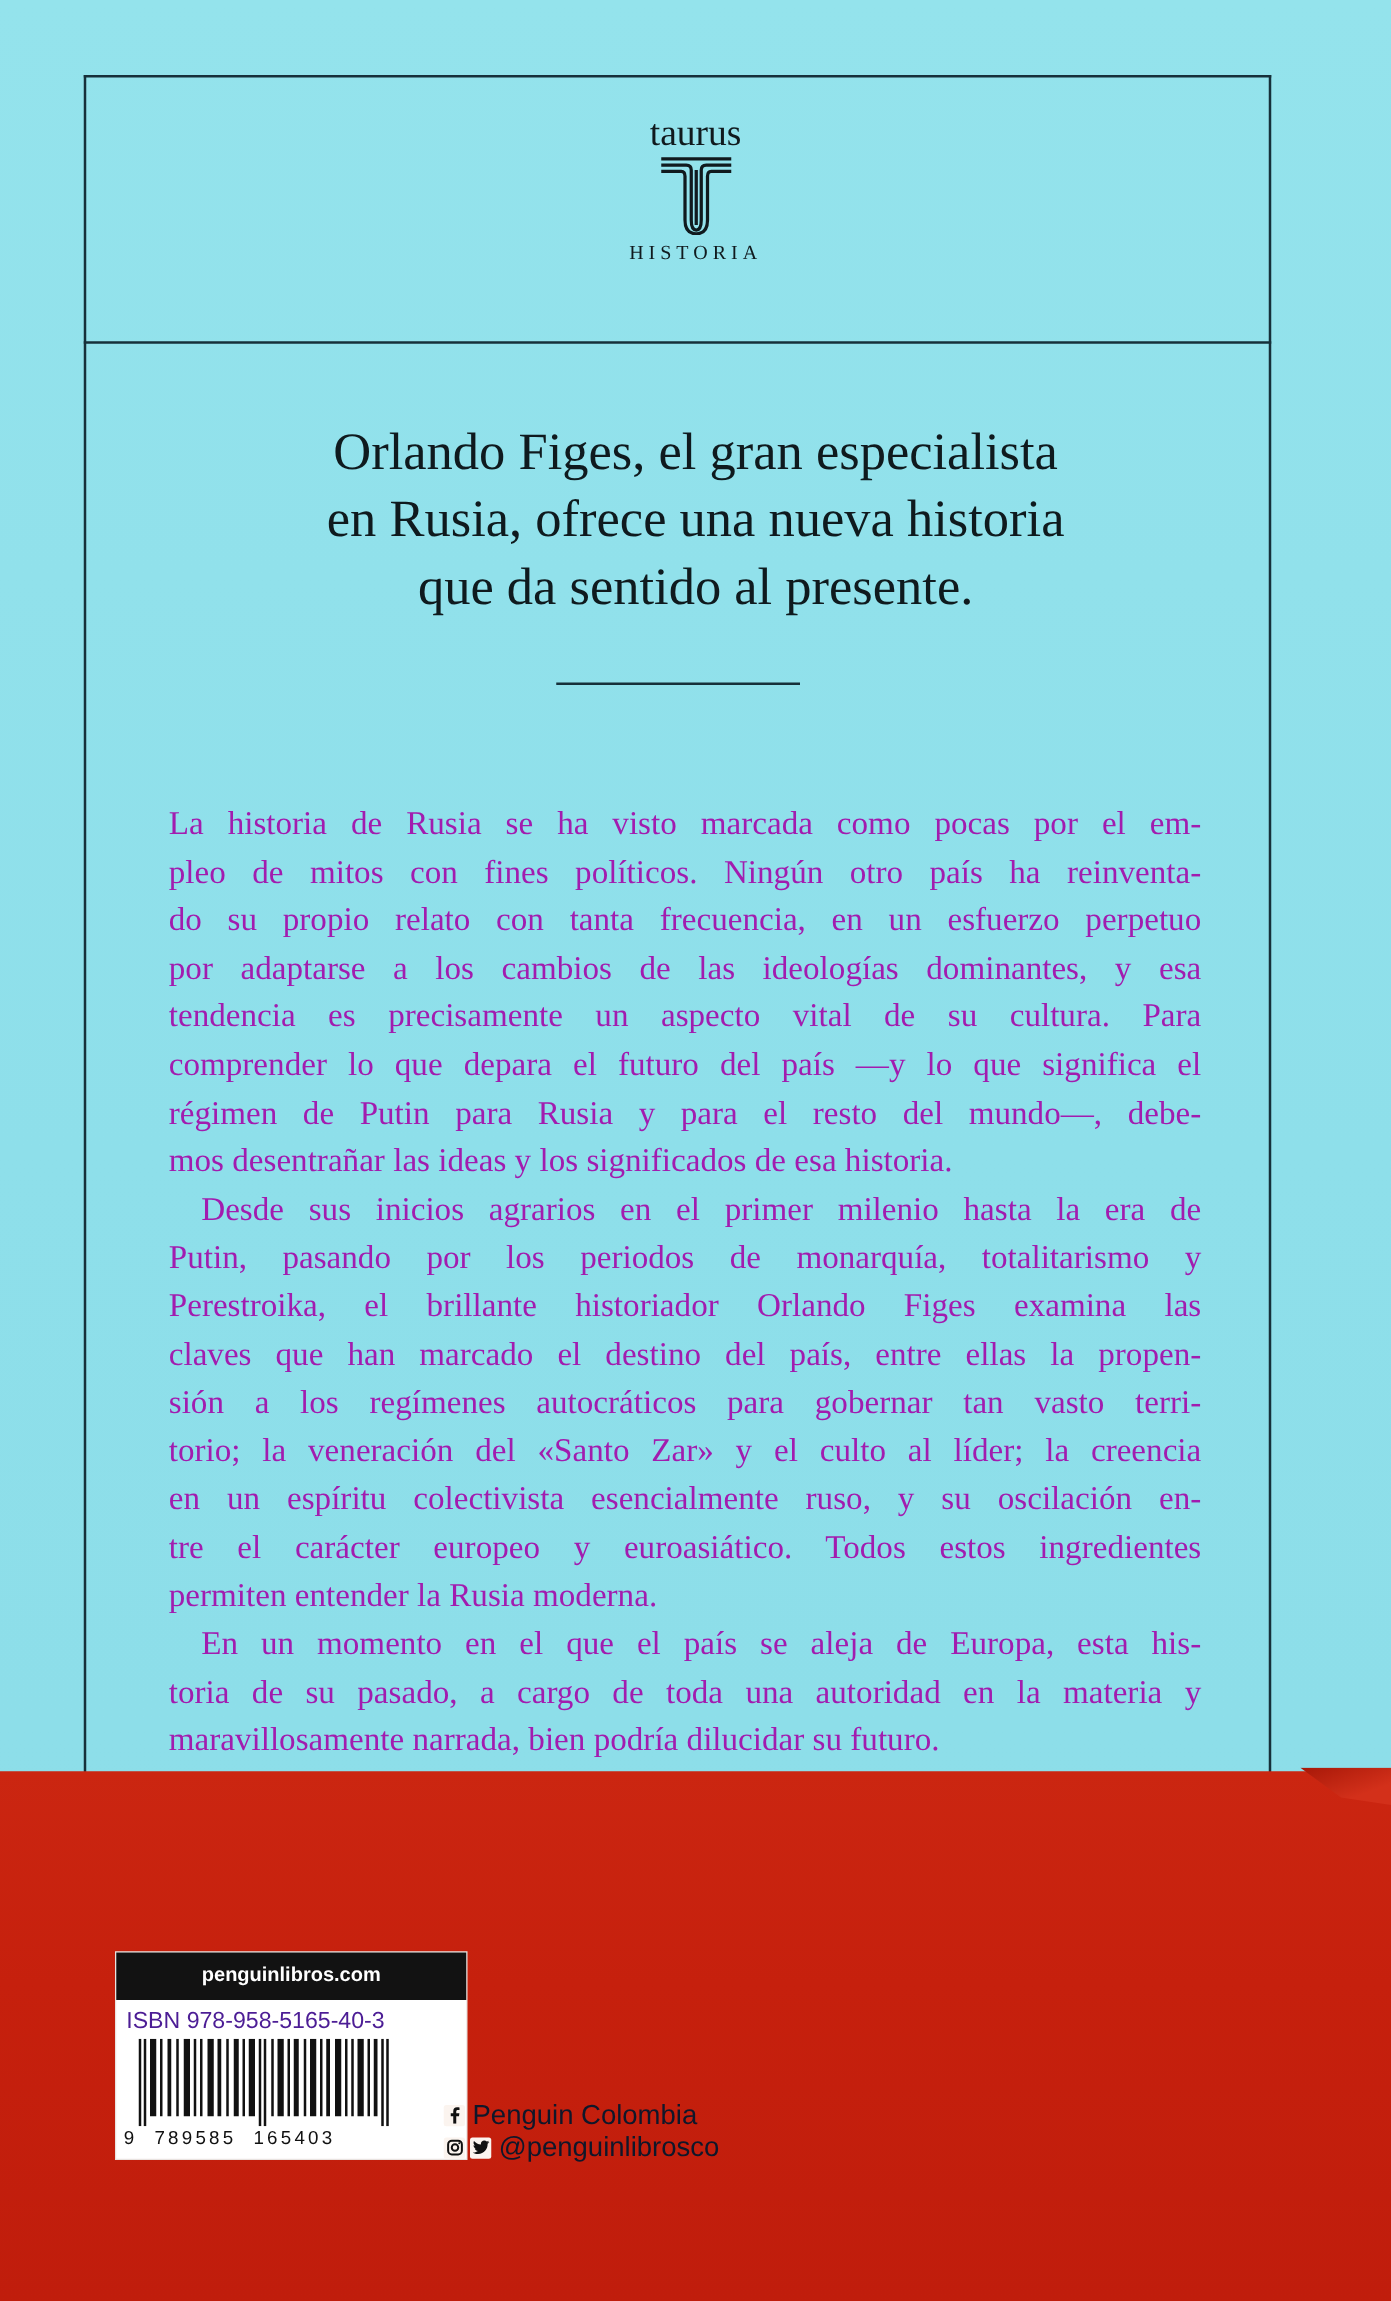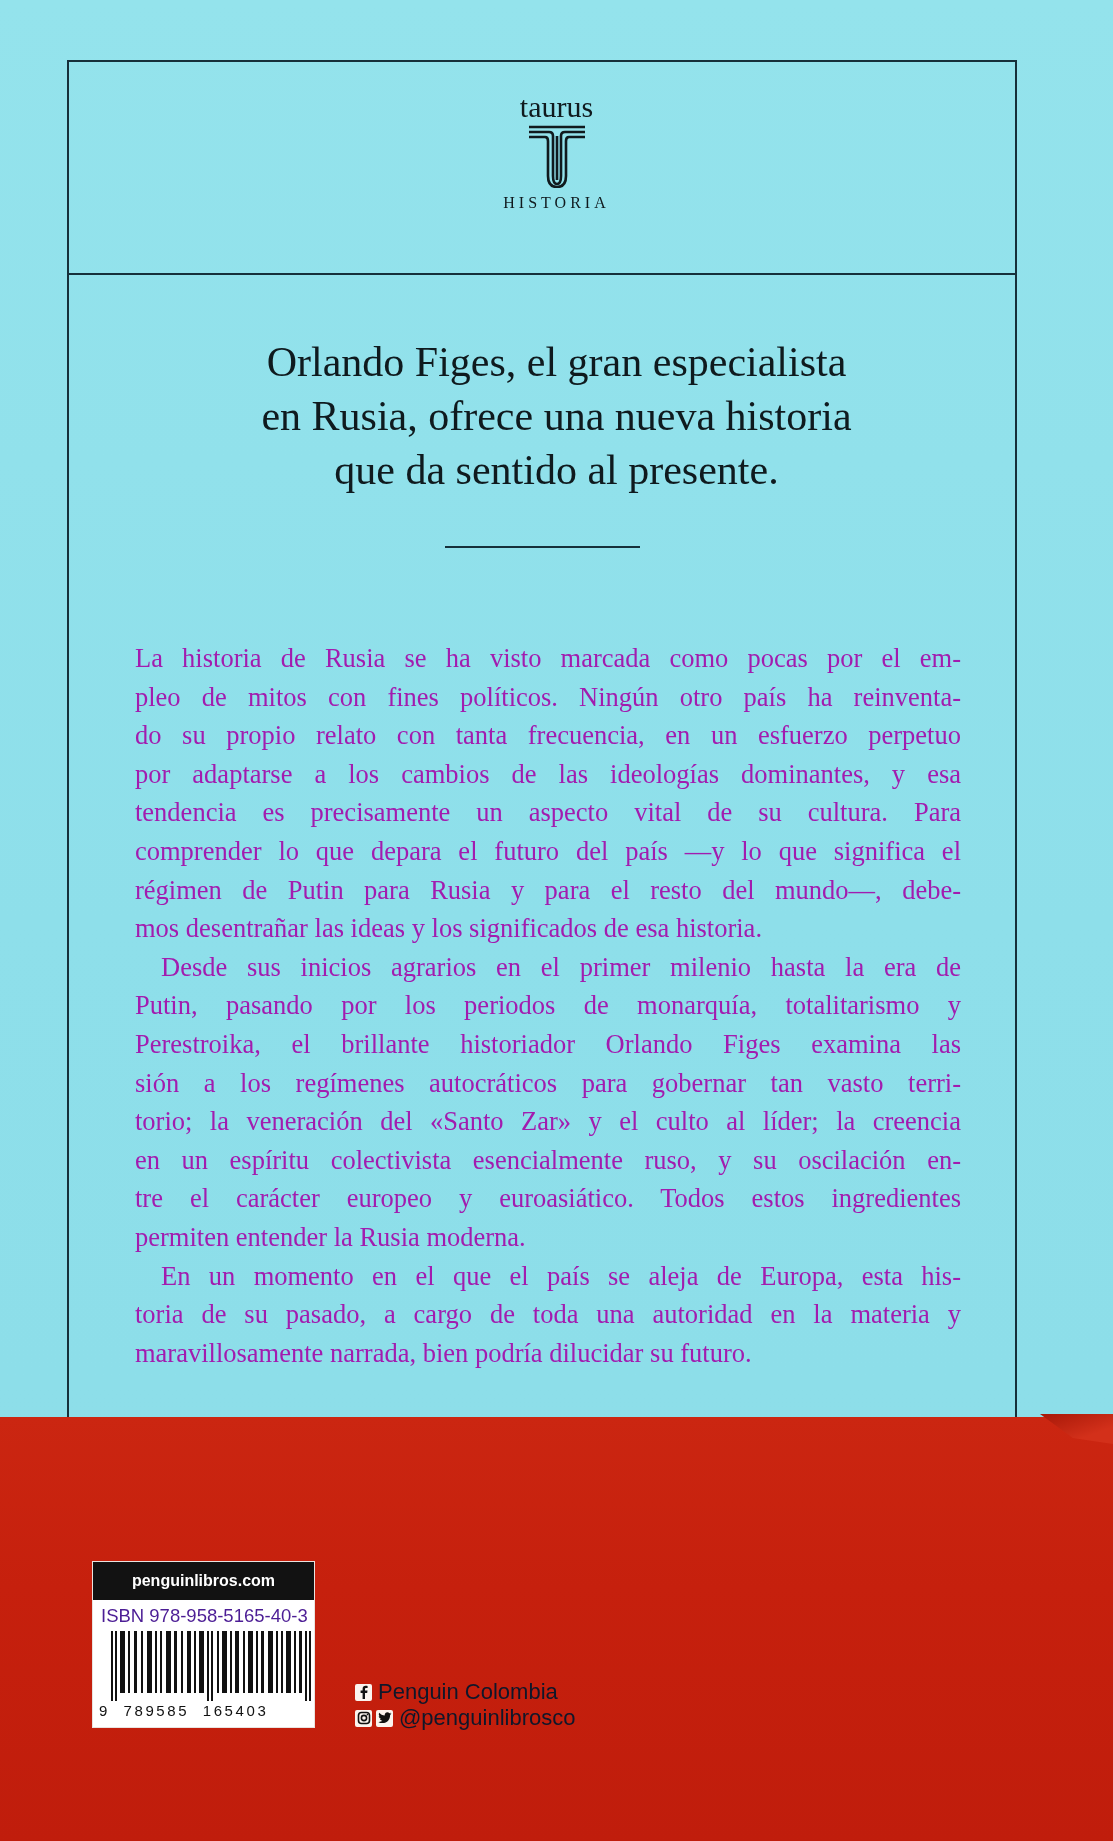--- a/index.html
+++ b/index.html
@@ -61,21 +61,21 @@
   .red-band {
     position: absolute; left: 0; top: 1417px; width: 1113px; height: 424px;
     background: linear-gradient(180deg, #cb2611 0%, #c6200d 40%, #c01d0c 100%);
   }
   .red-flap {
     position: absolute; left: 1040px; top: 1414px; width: 73px; height: 30px;
     background: linear-gradient(160deg, #a71808 0%, #d3301a 70%);
     clip-path: polygon(0 0, 100% 0, 100% 100%, 45% 80%);
   }
   .barcode-box {
-    position: absolute; left: 93px; top: 1562px; width: 221px; height: 165px;
+    position: absolute; left: 93px; top: 1562px; width: 280px; height: 165px;
     background: #ffffff;
     box-shadow: 0 0 0 1px #e9e3e0;
   }
   .barcode-head {
     height: 38px; background: #121212; color: #ffffff;
     font-family: "Liberation Sans", "DejaVu Sans", sans-serif;
     font-weight: bold; font-size: 16px; line-height: 38px; text-align: center;
   }
   .isbn-text {
     font-family: "Liberation Sans", "DejaVu Sans", sans-serif;
@@ -138,20 +138,21 @@
     <span class="ln">por adaptarse a los cambios de las ideologías dominantes, y esa</span>
     <span class="ln">tendencia es precisamente un aspecto vital de su cultura. Para</span>
     <span class="ln">comprender lo que depara el futuro del país —y lo que significa el</span>
     <span class="ln">régimen de Putin para Rusia y para el resto del mundo—, debe-</span>
     <span class="ln last">mos desentrañar las ideas y los significados de esa historia.</span>
   </div>
   <div class="para">
     <span class="ln indent">Desde sus inicios agrarios en el primer milenio hasta la era de</span>
     <span class="ln">Putin, pasando por los periodos de monarquía, totalitarismo y</span>
     <span class="ln">Perestroika, el brillante historiador Orlando Figes examina las</span>
+    <span class="ln">claves que han marcado el destino del país, entre ellas la propen-</span>
     <span class="ln">sión a los regímenes autocráticos para gobernar tan vasto terri-</span>
     <span class="ln">torio; la veneración del «Santo Zar» y el culto al líder; la creencia</span>
     <span class="ln">en un espíritu colectivista esencialmente ruso, y su oscilación en-</span>
     <span class="ln">tre el carácter europeo y euroasiático. Todos estos ingredientes</span>
     <span class="ln last">permiten entender la Rusia moderna.</span>
   </div>
   <div class="para">
     <span class="ln indent">En un momento en el que el país se aleja de Europa, esta his-</span>
     <span class="ln">toria de su pasado, a cargo de toda una autoridad en la materia y</span>
     <span class="ln last">maravillosamente narrada, bien podría dilucidar su futuro.</span>

